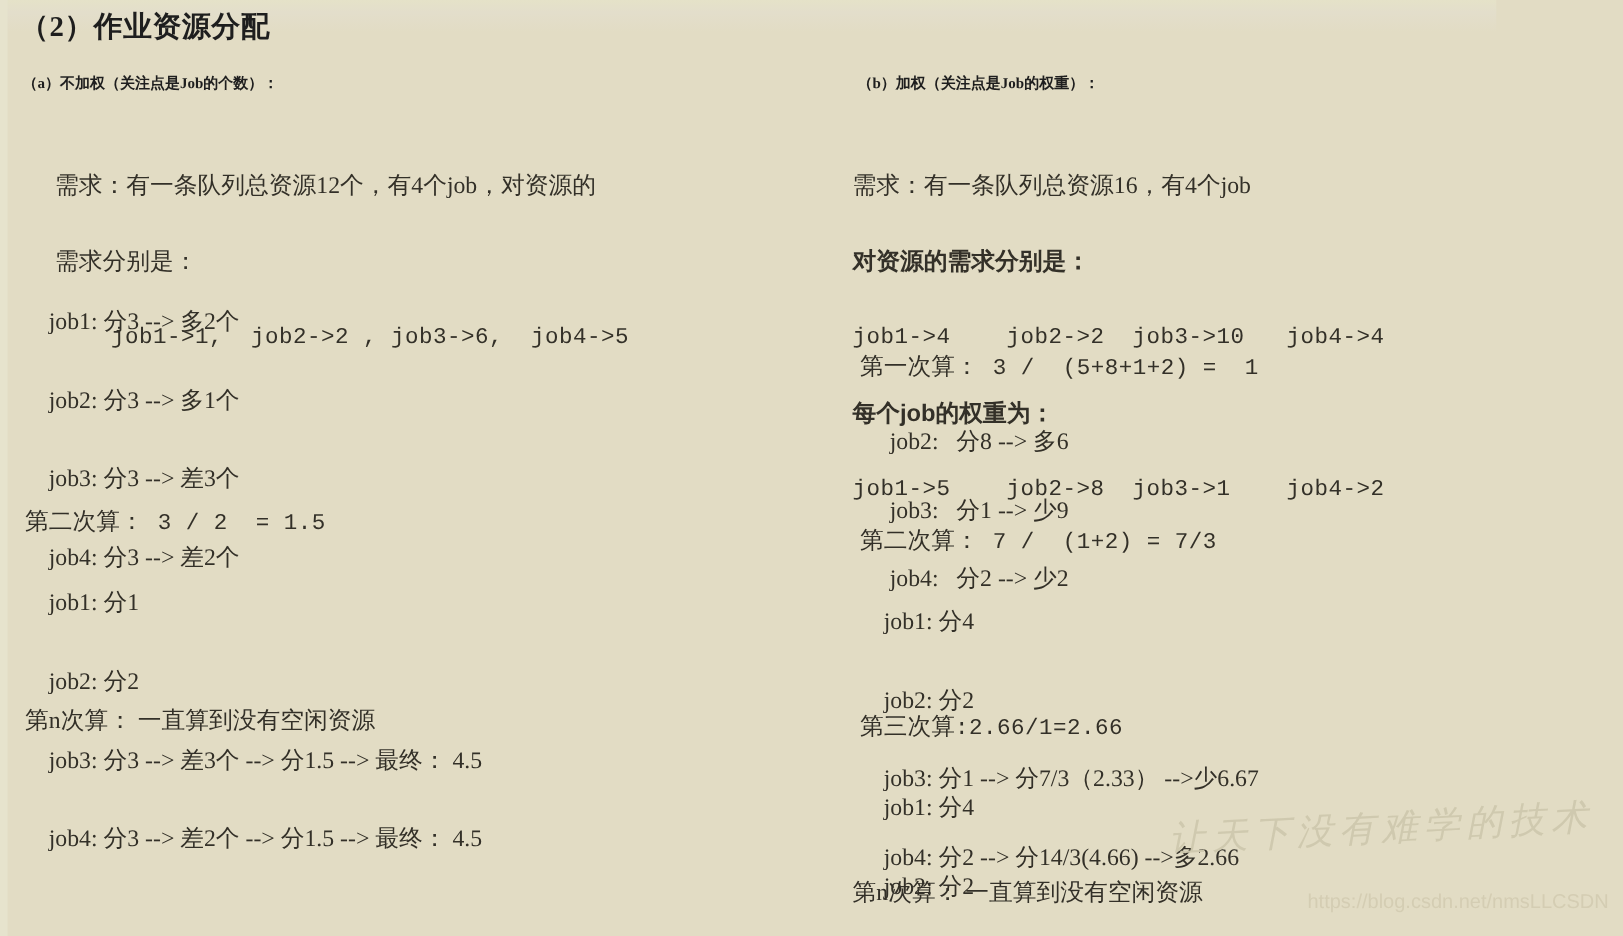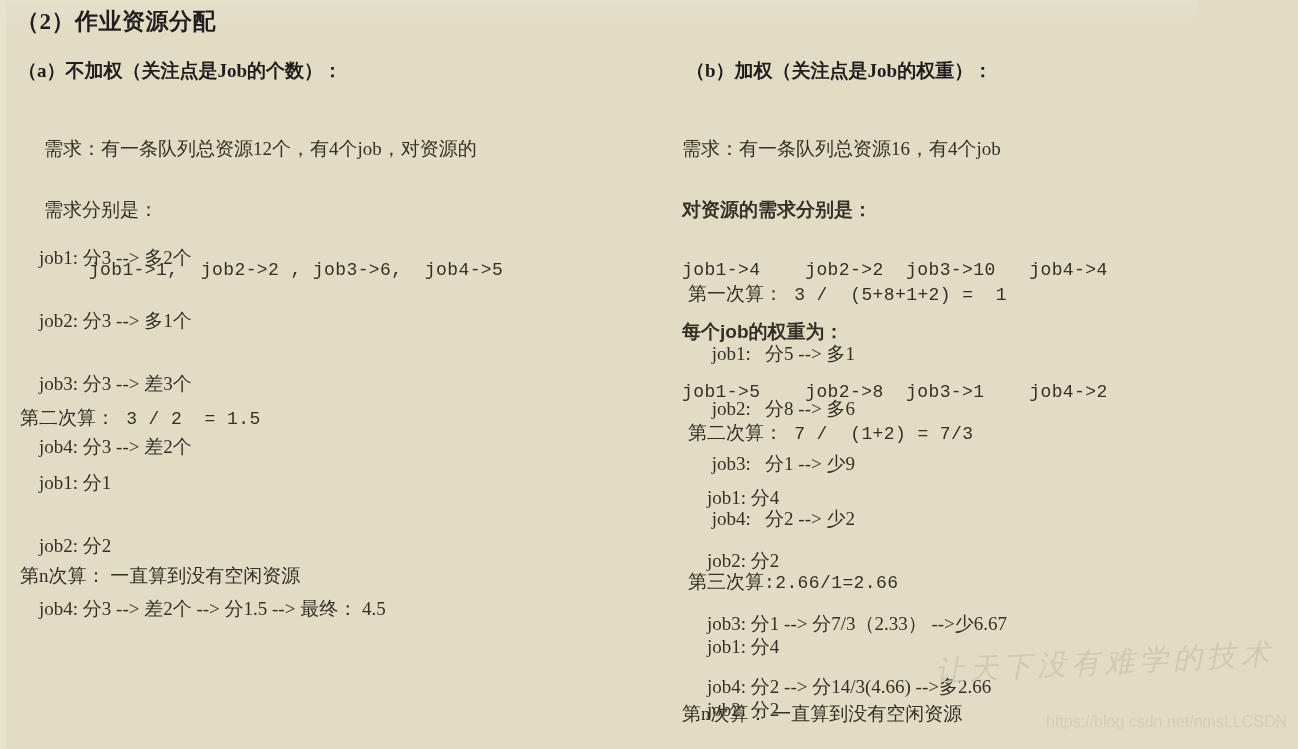--- a/index.html
+++ b/index.html
@@ -66,21 +66,21 @@
   }
   .col {
     position: absolute;
     top: 0;
   }
   .col-left  { left: 18px;  width: 660px; }
   .col-right { left: 682px; width: 612px; }
 
   .sec-title {
     position: absolute;
-    font-size: 19px;
+    font-size: 12px;
     font-weight: bold;
     white-space: nowrap;
     color: #1e1e1e;
   }
   
   .blk {
     position: absolute;
     white-space: pre;
     color: #333028;
   }
@@ -134,20 +134,21 @@
       <div class="mix">    job1: 分3 --&gt; 多2个</div>
       <div class="mix">    job2: 分3 --&gt; 多1个</div>
       <div class="mix">    job3: 分3 --&gt; 差3个</div>
       <div class="mix">    job4: 分3 --&gt; 差2个</div>
     </div>
 
     <div class="blk lh-loose" style="left:2px; top:368px;">
       <div class="mix"><span>第二次算：</span><span class="m"> 3 / 2  = 1.5</span></div>
       <div class="mix">    job1: 分1</div>
       <div class="mix">    job2: 分2</div>
+      <div class="mix">    job3: 分3 --&gt; 差3个 --&gt; 分1.5 --&gt; 最终： 4.5</div>
       <div class="mix">    job4: 分3 --&gt; 差2个 --&gt; 分1.5 --&gt; 最终： 4.5</div>
     </div>
 
     <div class="blk" style="left:2px; top:527px;">
       <div class="serif-line">第n次算： 一直算到没有空闲资源</div>
     </div>
   </div>
 
   <div class="col col-right">
 
@@ -156,21 +157,20 @@
     <div class="blk lh-mid" style="left:0px; top:100px;">
       <div class="serif-line">需求：有一条队列总资源16，有4个job</div>
       <div class="bold-line">对资源的需求分别是：</div>
       <div class="mono-line">job1-&gt;4    job2-&gt;2  job3-&gt;10   job4-&gt;4</div>
       <div class="bold-line">每个job的权重为：</div>
       <div class="mono-line">job1-&gt;5    job2-&gt;8  job3-&gt;1    job4-&gt;2</div>
     </div>
 
     <div class="blk lh-tight" style="left:6px; top:245px;">
       <div class="mix" style="line-height:26px;"><span>第一次算：</span><span class="m"> 3 /  (5+8+1+2) =  1</span></div>
-      <div class="mix">     job1:   分5 --&gt; 多1</div>
       <div class="mix">     job2:   分8 --&gt; 多6</div>
       <div class="mix">     job3:   分1 --&gt; 少9</div>
       <div class="mix">     job4:   分2 --&gt; 少2</div>
     </div>
 
     <div class="blk lh-loose" style="left:6px; top:383px;">
       <div class="mix"><span>第二次算：</span><span class="m"> 7 /  (1+2) = 7/3</span></div>
       <div class="mix">    job1: 分4</div>
       <div class="mix">    job2: 分2</div>
       <div class="mix">    job3: 分1 --&gt; 分7/3（2.33） --&gt;少6.67</div>

